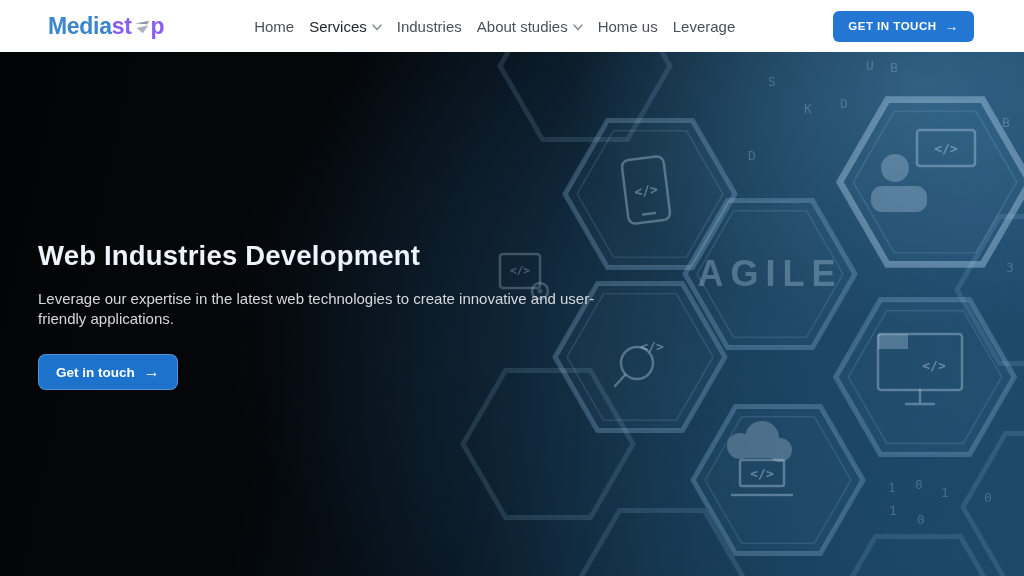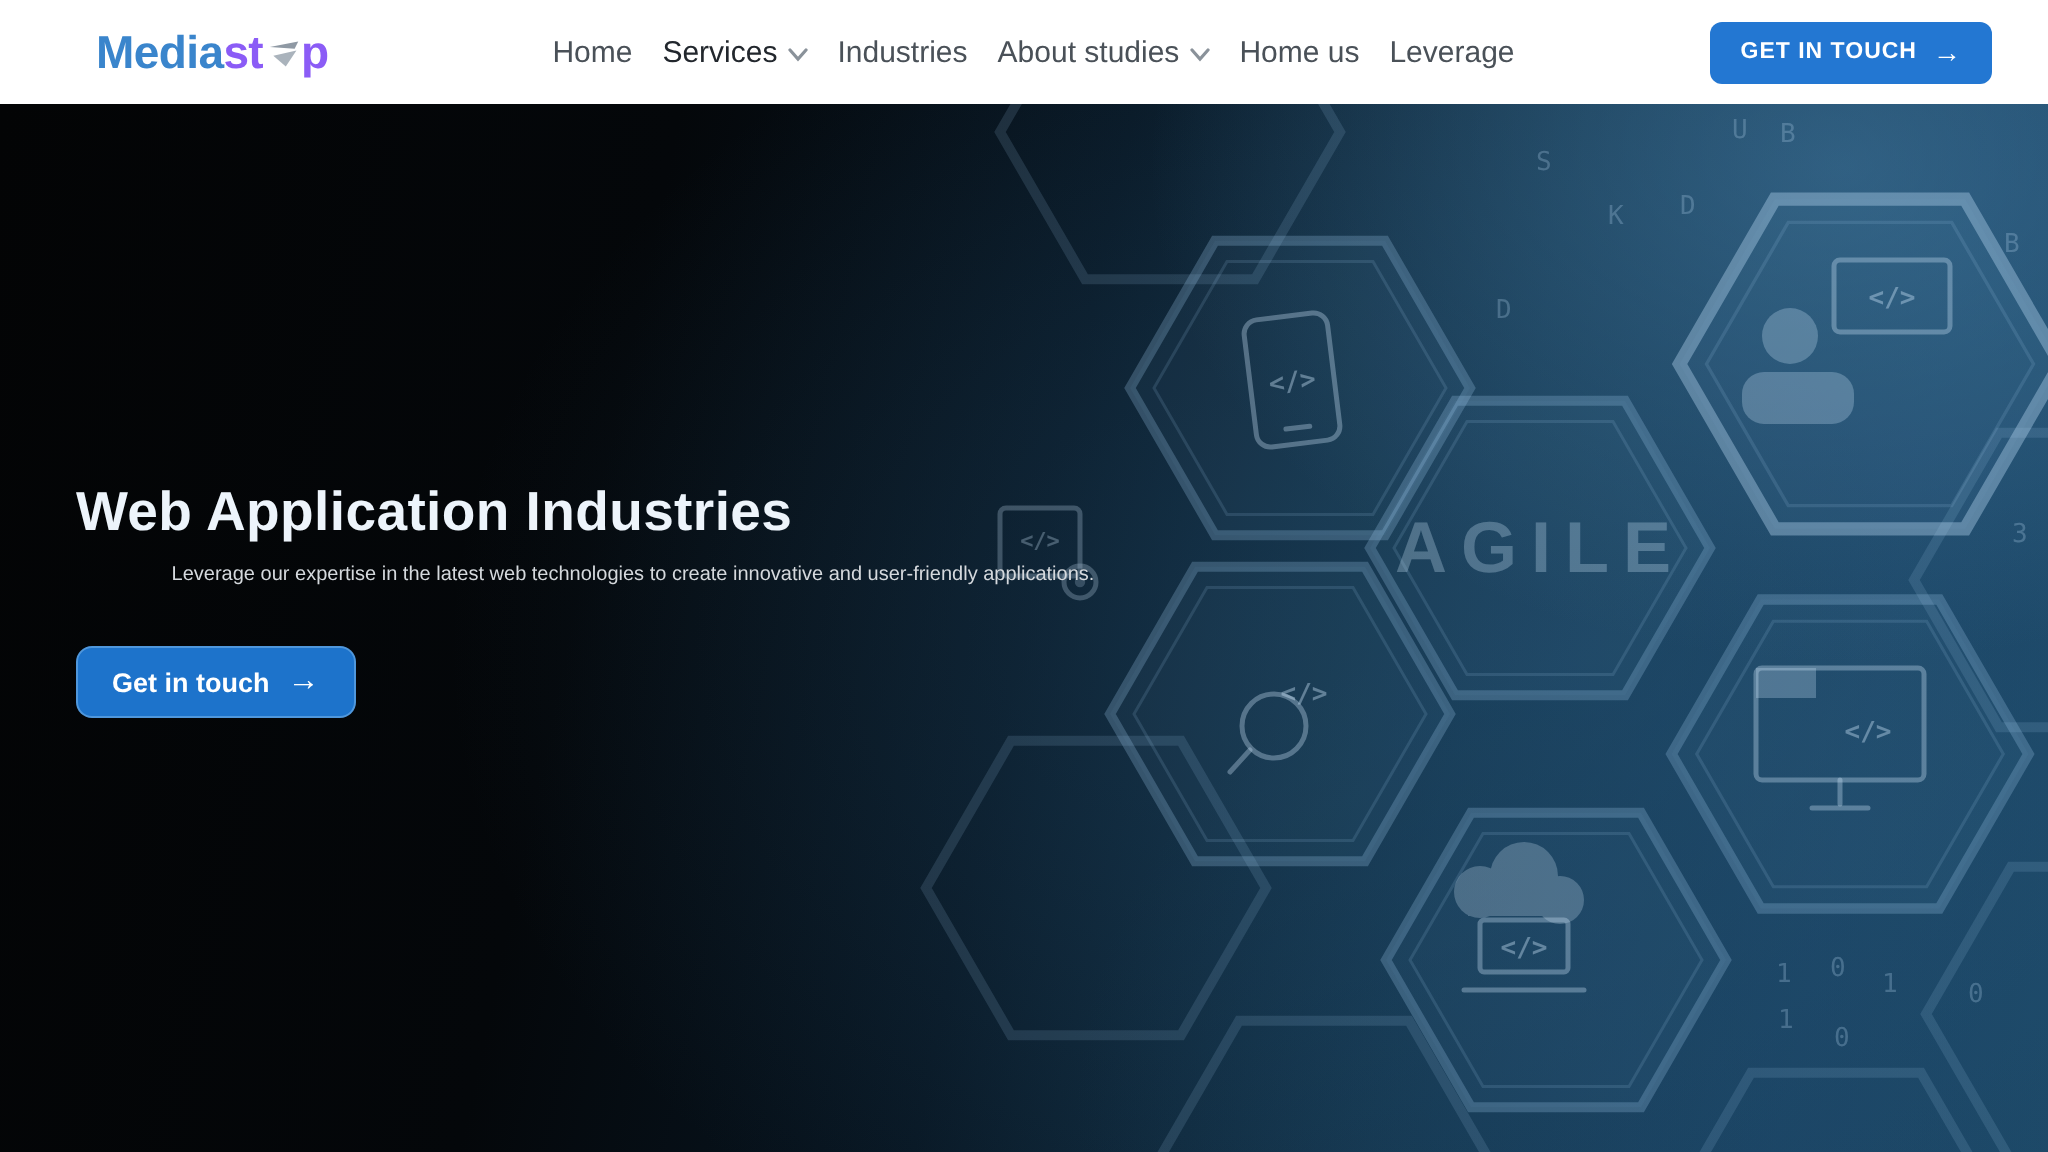--- a/index.html
+++ b/index.html
@@ -2,21 +2,21 @@
 <html><head>
 <meta charset="utf-8">
 <style>
   * { margin:0; padding:0; box-sizing:border-box; }
   html,body { width:1024px; height:576px; overflow:hidden; background:#000; }
   body { font-family:"Liberation Sans", sans-serif; }
   .page { width:1024px; height:576px; display:flex; flex-direction:column; }
 
   
   .header { height:52px; background:#ffffff; display:flex; align-items:center;
-            padding:0 28px 0 48px; flex:0 0 auto; }
+            padding:0 50px 0 48px; flex:0 0 auto; }
   .logo { display:flex; align-items:center; cursor:pointer; text-decoration:none;
           font-weight:700; font-size:23px; letter-spacing:-0.3px; }
   .logo-media { color:#3a85cc; }
   .logo-st, .logo-p { color:#8b5cf6; }
   .logo-glyph { width:18px; height:16px; margin:2px 0 0 1px; }
   .nav { margin-left:auto; display:flex; align-items:center; gap:15px; }
   .nav-link { font-size:15px; color:#4a5158; font-weight:500; text-decoration:none;
               display:flex; align-items:center; gap:5px; cursor:pointer; white-space:nowrap; }
   .nav-link.active { color:#22272d; font-weight:400; }
   .chev { width:10px; height:7px; margin-top:2px; }
@@ -46,21 +46,21 @@
           font-weight:bold; text-anchor:middle; }
   .agile-t { fill:rgba(198,224,246,0.30); font-family:"Liberation Sans", sans-serif;
              font-weight:bold; font-size:36px; letter-spacing:7px; text-anchor:middle; }
   .sc { position:absolute; font-family:"DejaVu Sans Mono", monospace; font-size:13px;
         color:rgba(168,203,228,0.30); pointer-events:none; }
 
   .hero-content { position:absolute; left:38px; top:172px; width:600px; }
   .eyebrow { color:#4d8fd3; font-size:13px; font-weight:700; letter-spacing:0.9px; }
   .hero-title { margin-top:16px; font-size:27.5px; font-weight:700; color:#edf4fb;
                 letter-spacing:0.2px; }
-  .hero-desc { margin-top:6px; font-size:10px; line-height:20px; color:#d5d9dd; max-width:557px;text-align:center; }
+  .hero-desc { margin-top:17px; font-size:15px; line-height:20px; color:#d5d9dd; max-width:557px; }
   .cta-hero { margin-top:25px; background:#1d73cb; color:#fff; border:1px solid rgba(120,180,235,0.55);
               border-radius:8px; height:36px; padding:0 17px; font-size:13.5px; font-weight:700;
               display:flex; align-items:center; gap:9px; cursor:pointer;
               font-family:"Liberation Sans", sans-serif; }
   .cta-hero .arrow { font-size:16px; font-weight:400; margin-top:-1px; }
 </style>
 </head>
 <body>
 
 <div class="page">
@@ -214,21 +214,21 @@
     <span class="sc" style="left:888px; top:428px">1</span>
     <span class="sc" style="left:915px; top:425px">0</span>
     <span class="sc" style="left:941px; top:433px">1</span>
     <span class="sc" style="left:917px; top:460px">0</span>
     <span class="sc" style="left:889px; top:451px">1</span>
     <span class="sc" style="left:984px; top:438px">0</span>
     <span class="sc" style="left:1006px; top:208px">3</span>
     <span class="sc" style="left:748px; top:96px">D</span>
 
     <div class="hero-content">
-      <h1 class="hero-title">Web Application Industries</h1>
+      <h1 class="hero-title">Web Industries Development</h1>
       <p class="hero-desc">Leverage our expertise in the latest web technologies to create innovative and user-friendly applications.</p>
       <button class="cta-hero">
         <span>Get in touch</span>
         <span class="arrow">→</span>
       </button>
     </div>
   </section>
 </div>
 
 </body></html>

